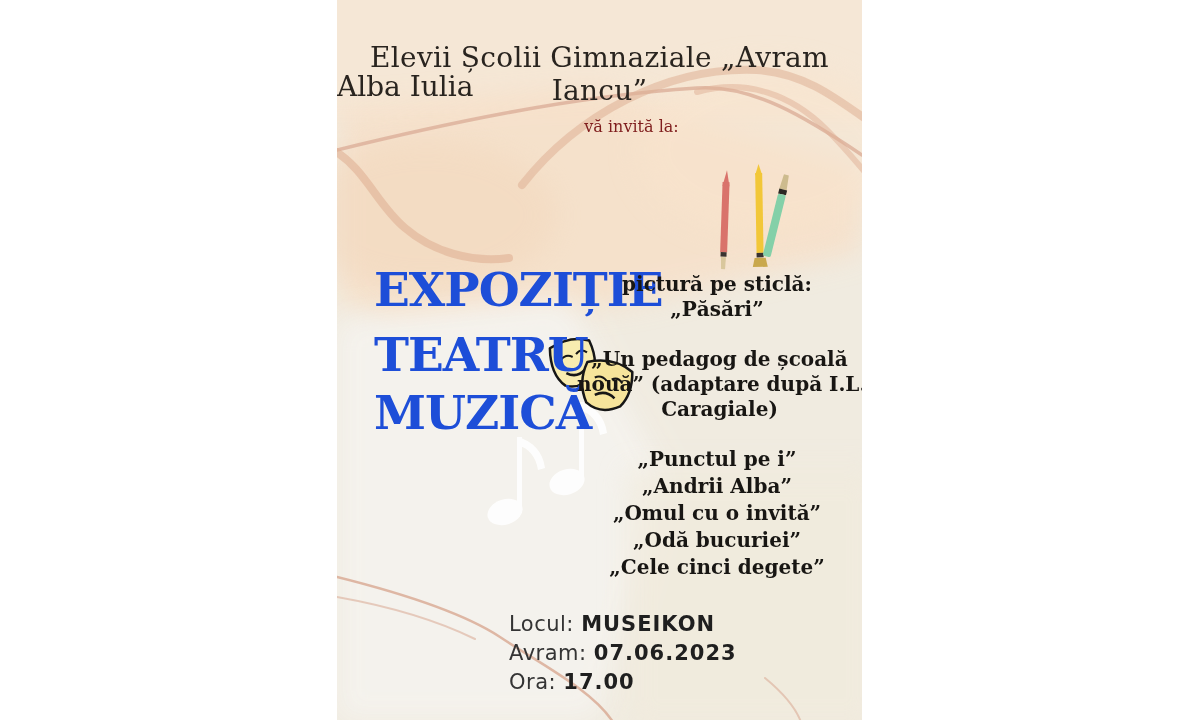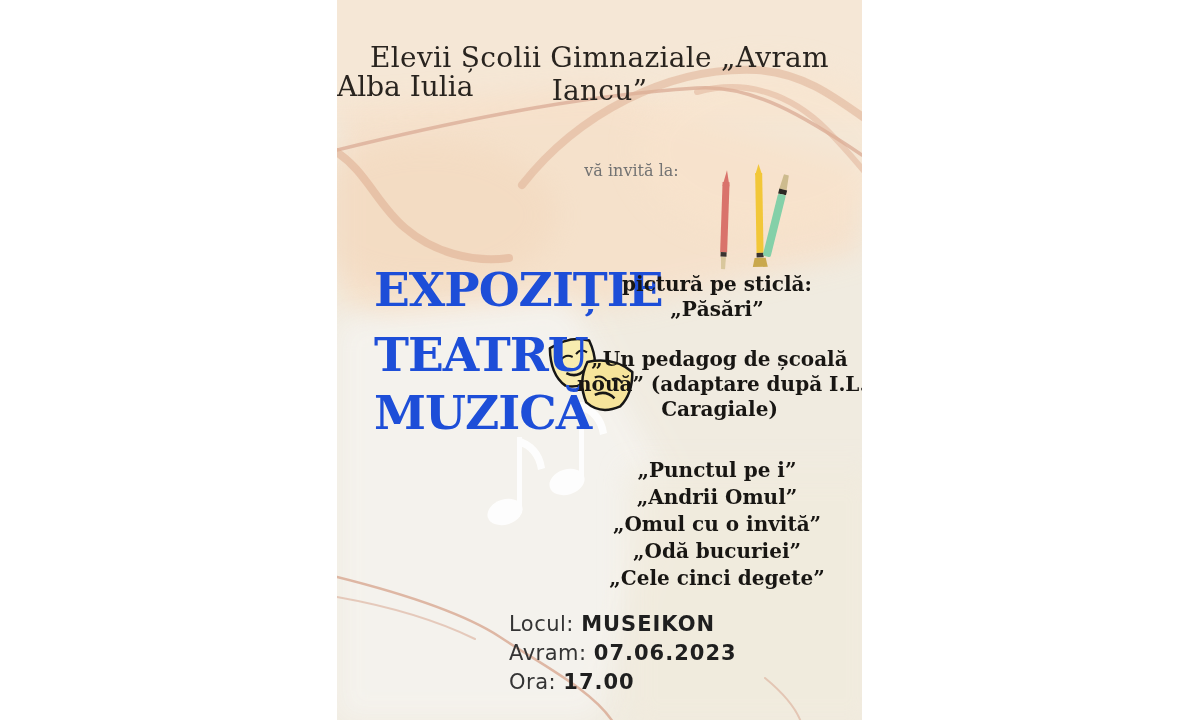--- a/index.html
+++ b/index.html
@@ -9,37 +9,37 @@
   .poster { position:absolute; left:337px; top:0; width:525px; height:720px;
     background:#f0ebe0; overflow:hidden; }
   .bg-svg { position:absolute; left:0; top:0; width:525px; height:720px; }
 
   .txt { position:absolute; color:#262220; }
   .header-line1 { left:0; top:30px; width:525px; text-align:center;
     font-size:28px; font-weight:400; letter-spacing:.3px; color:#29241f;margin-top:11px; }
   .header-line2 { left:0; top:70px; width:525px; text-align:left;
     font-size:28px; font-weight:400; color:#29241f; }
   .invite { left:0; top:117px; width:589px; text-align:center;
-    font-size:16px; color:#737373;margin-top:44px; }
+    font-size:16px; color:#7f1d1d; }
 
   .big-heading { left:37px; font-size:47px; font-weight:700; color:#1d4ed8;
     letter-spacing:-1px; line-height:1; white-space:nowrap; }
   .h-expozitie { top:266px; }
   .h-teatru    { top:331px; }
   .h-muzica    { top:389px; }
 
   .detail { position:absolute; font-weight:700; color:#181613; text-align:center;
     font-size:20px; line-height:25px; white-space:nowrap; }
   .d-expozitie1 { left:255px; top:272px; width:250px; }
   .d-expozitie2 { left:255px; top:297px; width:250px; }
   .d-teatru1 { left:250px; top:347px; width:265px; }
   .d-teatru2 { left:240px; top:372px; width:285px; }
   .d-teatru3 { left:250px; top:397px; width:265px; }
 
-  .songs { position:absolute; left:235px; top:446px; width:290px; text-align:center;margin-top:11px; }
+  .songs { position:absolute; left:235px; top:446px; width:290px; text-align:center; }
   .song { font-size:20px; font-weight:700; color:#181613; line-height:27px;
     white-space:nowrap; }
 
   .footer { position:absolute; left:172px; top:610px;
     font-family:"DejaVu Sans","Liberation Sans",sans-serif; }
   .footer-row { font-size:21px; line-height:29px; color:#2c2c2c;
     letter-spacing:.5px; white-space:nowrap; }
   .footer-row .lbl { font-weight:400; color:#343434;margin-top:42px; }
   .footer-row .val { font-weight:700; color:#1f1f1f; letter-spacing:1px; }
 
@@ -141,21 +141,21 @@
 
     <div class="detail d-expozitie1">pictură pe sticlă:</div>
     <div class="detail d-expozitie2">„Păsări”</div>
 
     <div class="detail d-teatru1">„Un pedagog de școală</div>
     <div class="detail d-teatru2">nouă” (adaptare după I.L.</div>
     <div class="detail d-teatru3">Caragiale)</div>
 
     <div class="songs">
       <div class="song">„Punctul pe i”</div>
-      <div class="song">„Andrii Omul”</div>
+      <div class="song">„Andrii Alba”</div>
       <div class="song">„Omul cu o invită”</div>
       <div class="song">„Odă bucuriei”</div>
       <div class="song">„Cele cinci degete”</div>
     </div>
 
     <div class="footer">
       <div class="footer-row">
         <span class="lbl">Locul:</span>
         <span class="val">MUSEIKON</span>
       </div>

